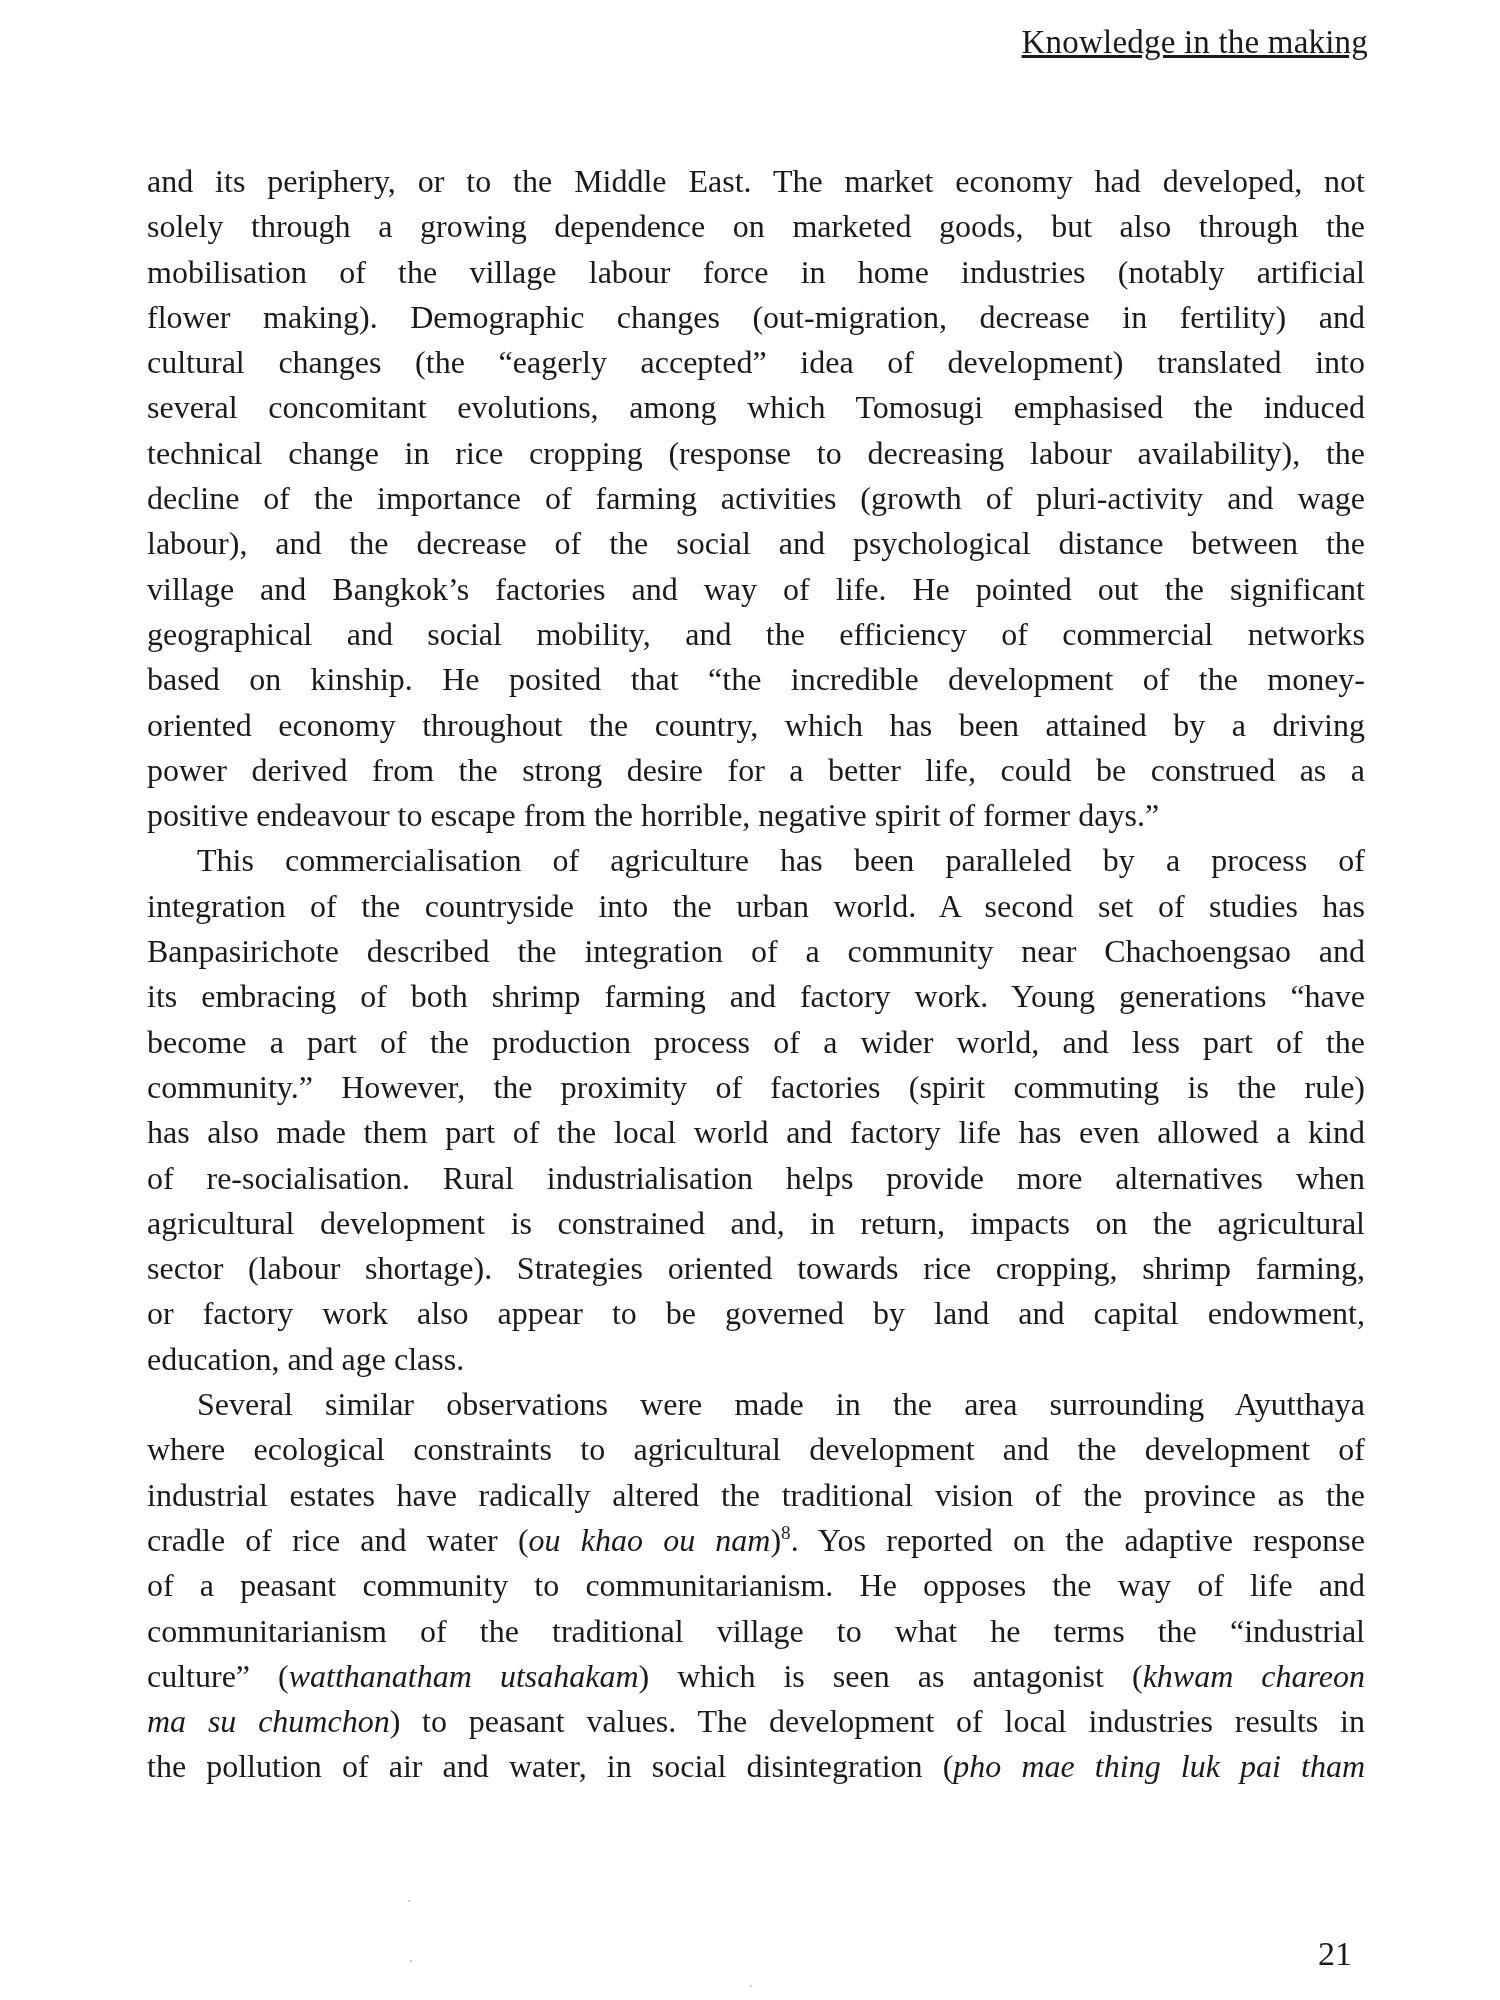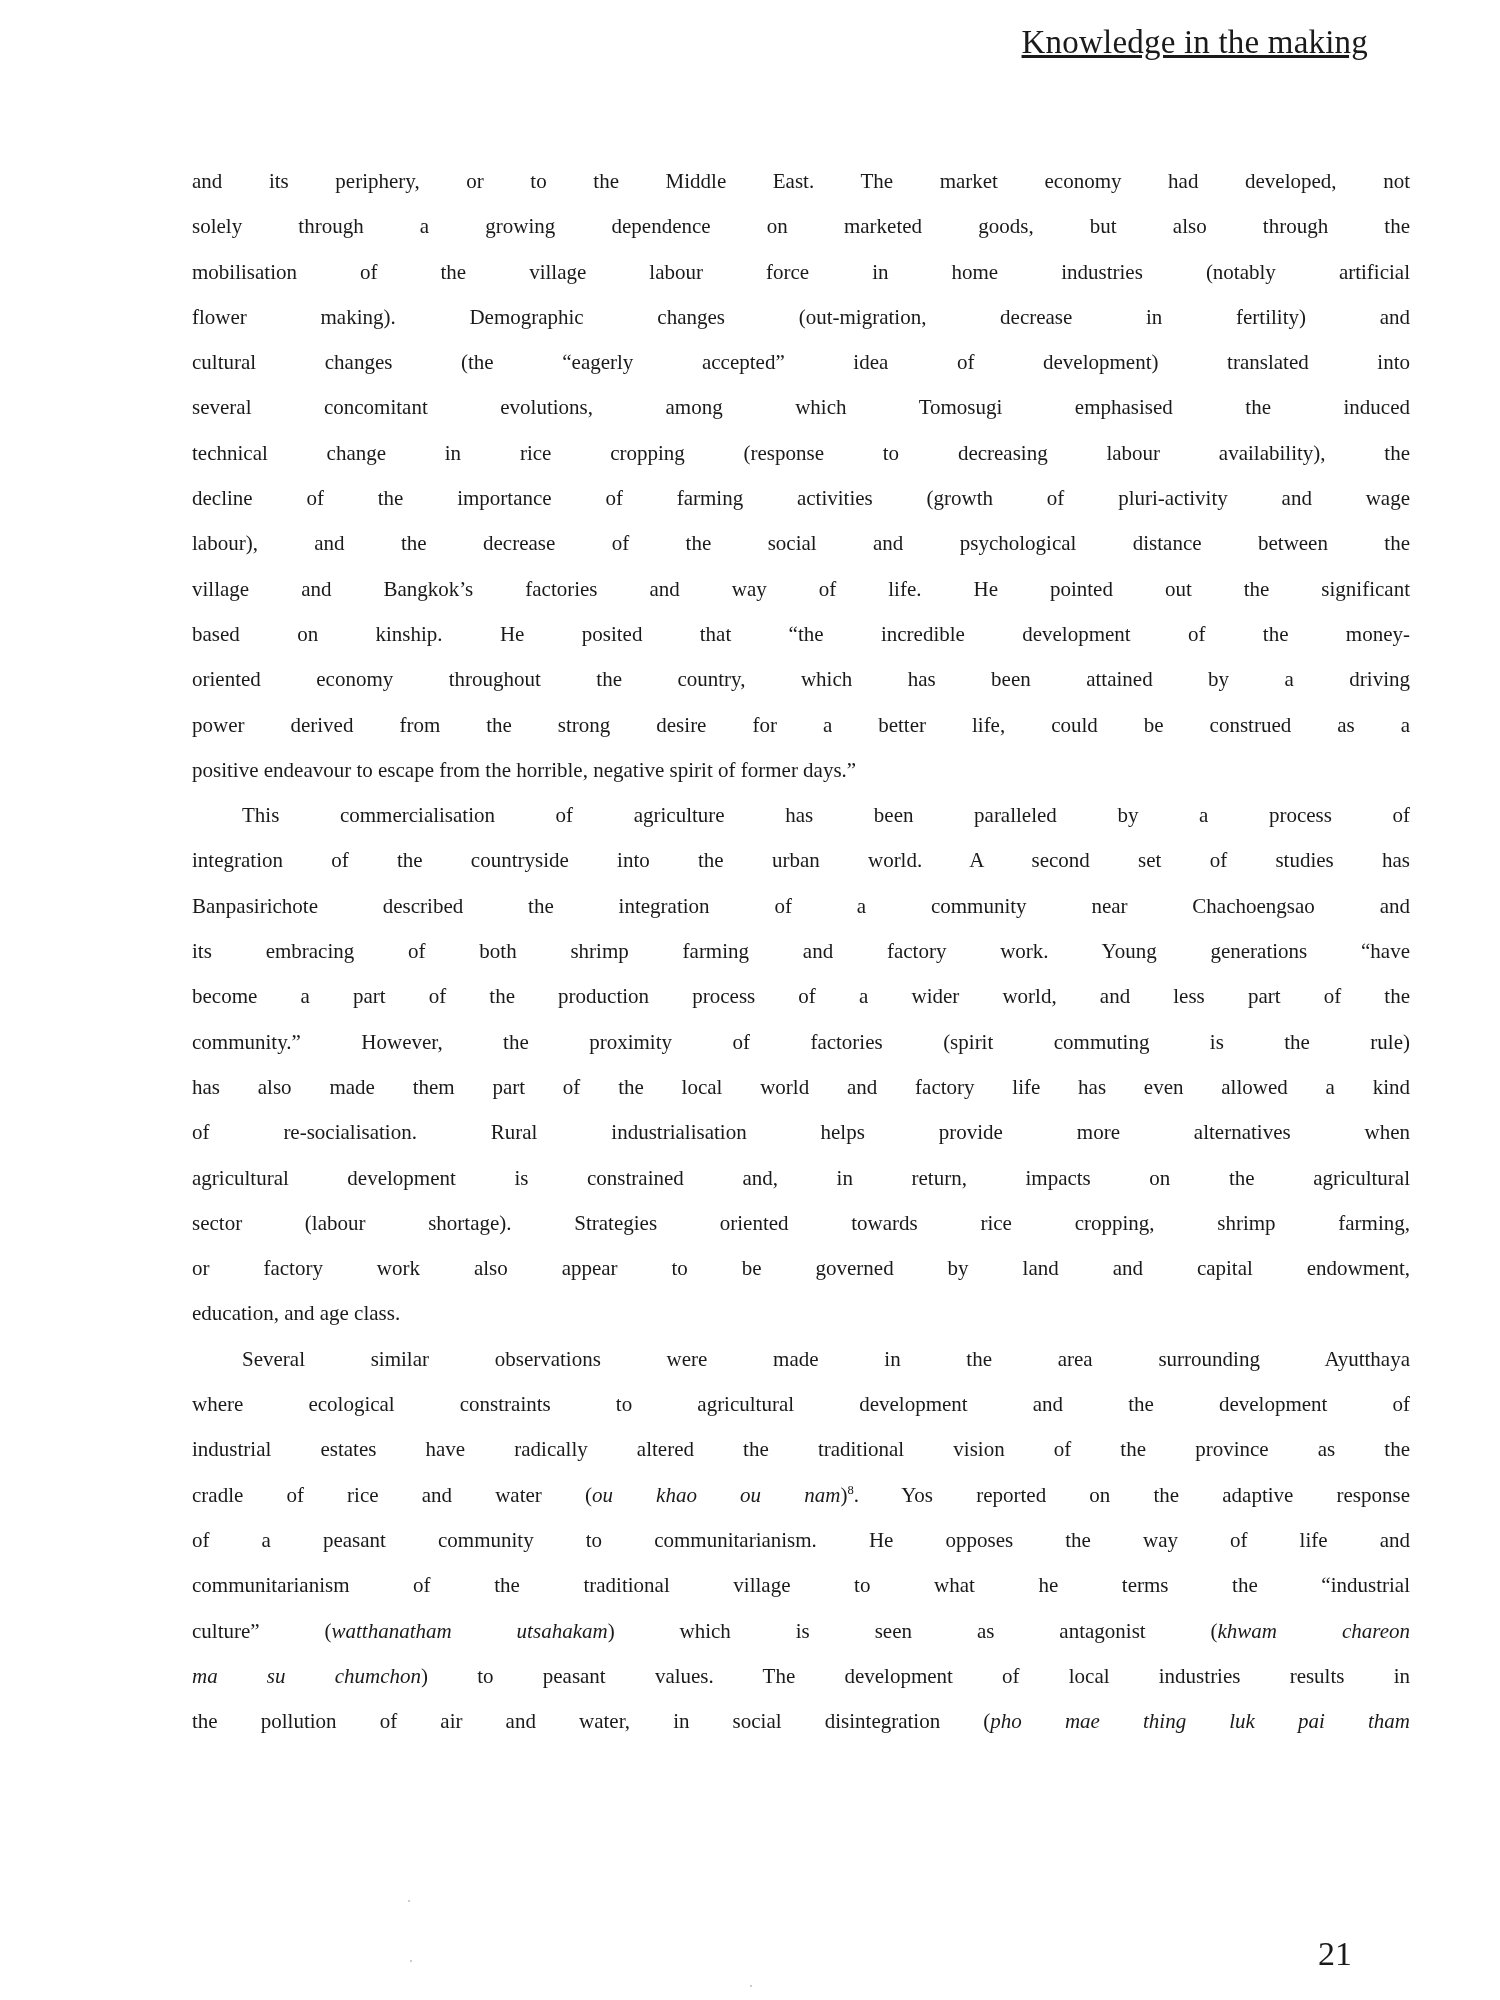--- a/index.html
+++ b/index.html
@@ -1,19 +1,19 @@
 <!DOCTYPE html>
 <html><head>
 <meta charset="utf-8">
 <style>
   html, body { margin:0; padding:0; background:#fff; }
   body { width:1500px; height:2000px; position:relative; overflow:hidden;
          font-family:"Liberation Serif","DejaVu Serif",serif; color:#1a1a1a; }
   .running-head { position:absolute; top:24px; right:132px; font-size:33px; letter-spacing:0.2px;text-decoration:underline; }
-  .body-text { position:absolute; left:147px; top:159px; width:1218px; font-size:21px; line-height:45.3px;margin-left:45px; }
+  .body-text { position:absolute; left:147px; top:159px; width:1218px; font-size:32px; line-height:45.3px; }
   .line { display:block; text-align:justify; text-align-last:justify; white-space:nowrap; height:45.3px; overflow:visible; }
   .line.last { text-align-last:left; }
   .line.indent { padding-left:50px; }
   .page-number { position:absolute; top:1935px; left:1310px; font-size:34px;margin-left:8px; }
   i { font-style:italic; }
   sup { font-size:60%; vertical-align:super; line-height:0; }
   .speck { position:absolute; width:2px; height:2px; background:#bbb; border-radius:1px; }
 </style>
 </head>
 <body>
@@ -25,20 +25,21 @@
       <span class="line"><span>and its periphery, or to the Middle East. The market economy had developed, not</span></span>
       <span class="line"><span>solely through a growing dependence on marketed goods, but also through the</span></span>
       <span class="line"><span>mobilisation of the village labour force in home industries (notably artificial</span></span>
       <span class="line"><span>flower making). Demographic changes (out-migration, decrease in fertility) and</span></span>
       <span class="line"><span>cultural changes (the “eagerly accepted” idea of development) translated into</span></span>
       <span class="line"><span>several concomitant evolutions, among which Tomosugi emphasised the induced</span></span>
       <span class="line"><span>technical change in rice cropping (response to decreasing labour availability), the</span></span>
       <span class="line"><span>decline of the importance of farming activities (growth of pluri-activity and wage</span></span>
       <span class="line"><span>labour), and the decrease of the social and psychological distance between the</span></span>
       <span class="line"><span>village and Bangkok’s factories and way of life. He pointed out the significant</span></span>
+      <span class="line"><span>geographical and social mobility, and the efficiency of commercial networks</span></span>
       <span class="line"><span>based on kinship. He posited that “the incredible development of the money-</span></span>
       <span class="line"><span>oriented economy throughout the country, which has been attained by a driving</span></span>
       <span class="line"><span>power derived from the strong desire for a better life, could be construed as a</span></span>
       <span class="line last"><span>positive endeavour to escape from the horrible, negative spirit of former days.”</span></span>
     </div>
     <div>
       <span class="line indent"><span>This commercialisation of agriculture has been paralleled by a process of</span></span>
       <span class="line"><span>integration of the countryside into the urban world. A second set of studies has</span></span>
       <span class="line"><span>Banpasirichote described the integration of a community near Chachoengsao and</span></span>
       <span class="line"><span>its embracing of both shrimp farming and factory work. Young generations “have</span></span>

